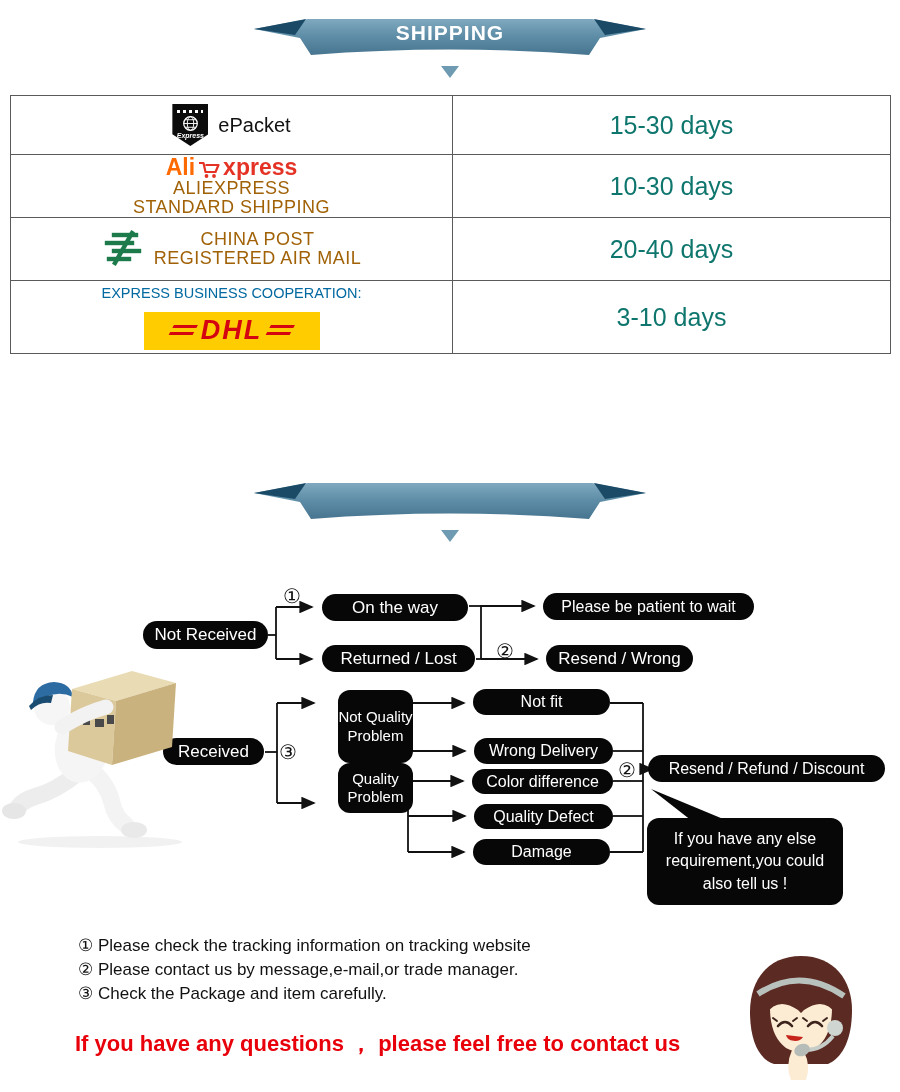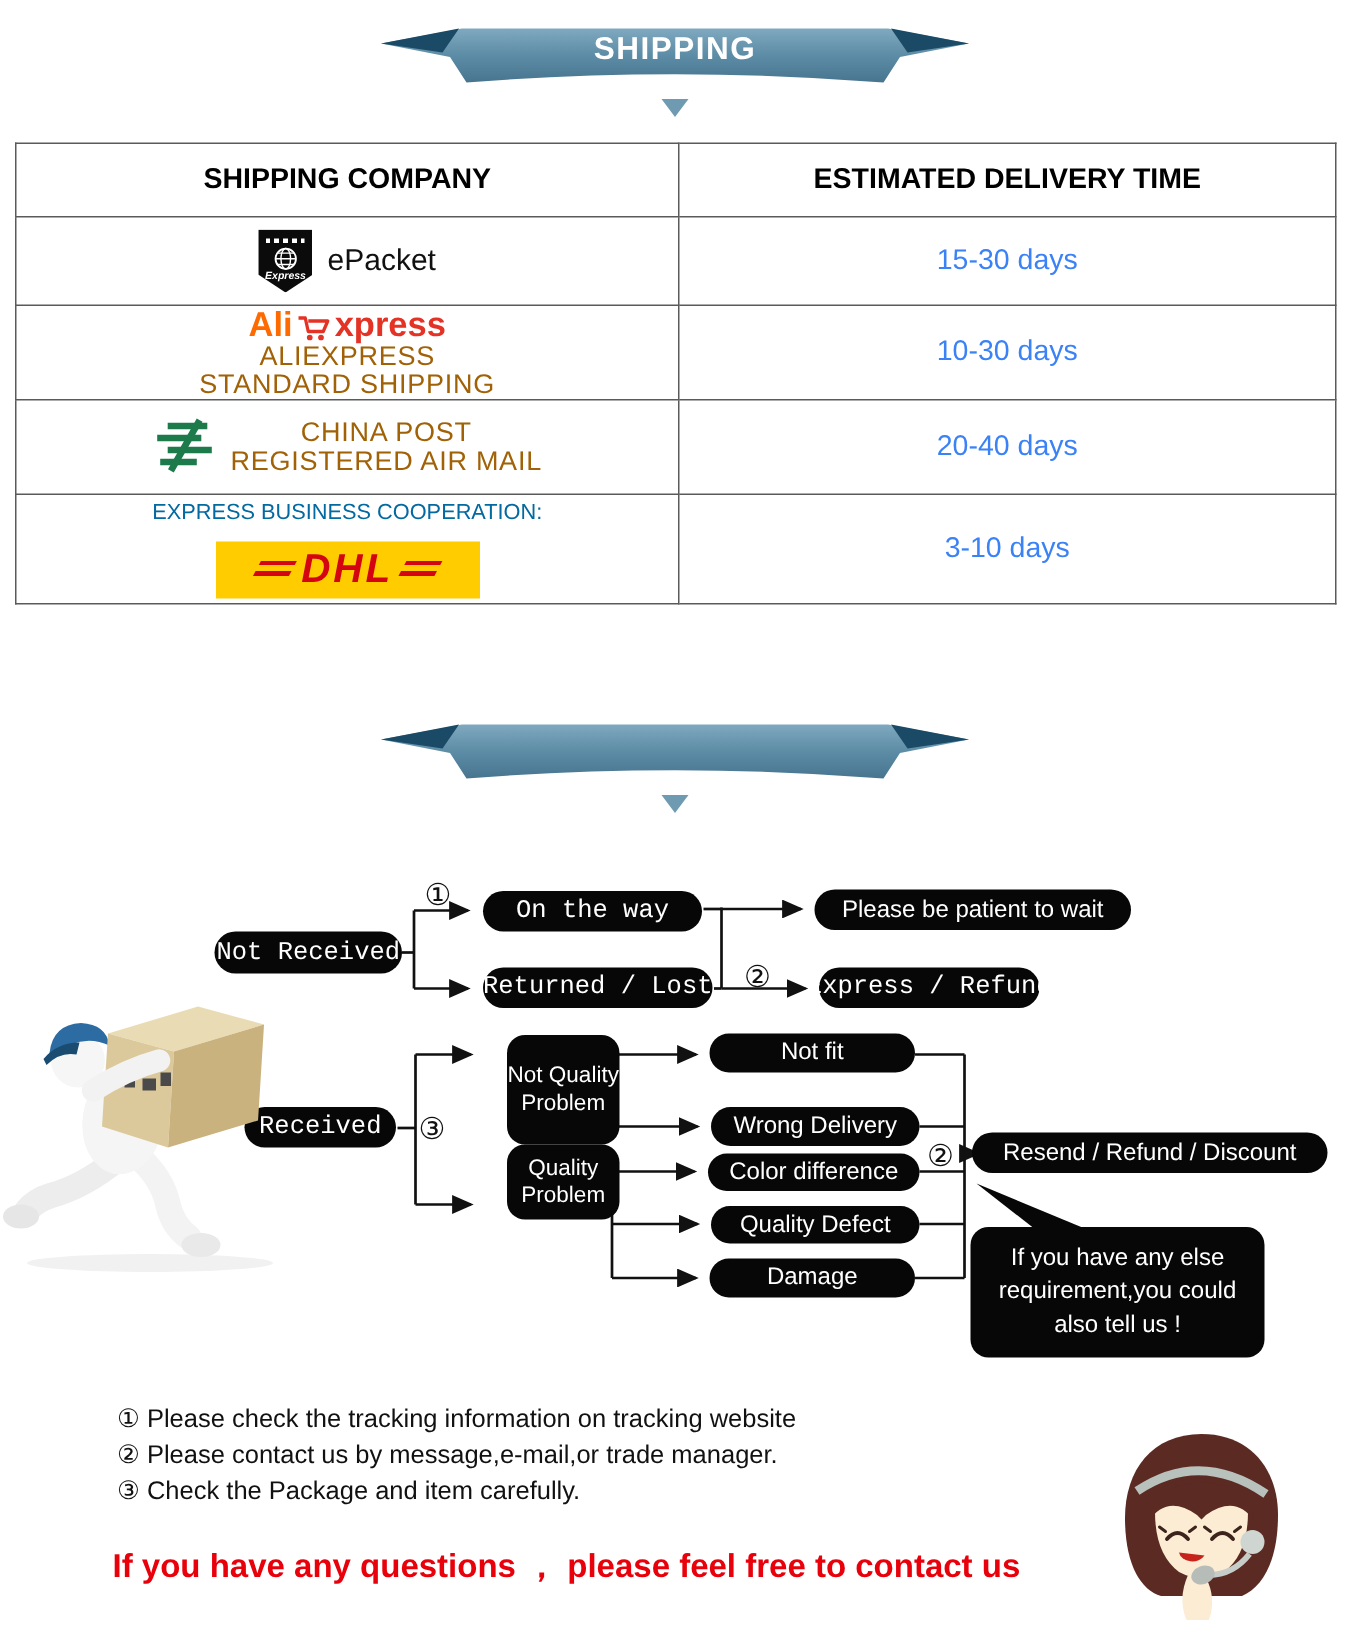--- a/index.html
+++ b/index.html
@@ -13,21 +13,21 @@
         align-items:center;justify-content:center;color:#fff;font-weight:bold;
         font-size:21px;letter-spacing:1px;}
   .tri{position:absolute;width:0;height:0;border-left:9px solid transparent;
        border-right:9px solid transparent;border-top:12px solid #6e9bb1;}
 
   
   table.ship{position:absolute;left:10px;top:95px;width:880px;border-collapse:collapse;
        table-layout:fixed;}
   table.ship th,table.ship td{border:1px solid #5a5a5a;text-align:center;vertical-align:middle;padding:0;}
   table.ship th{font-size:19px;font-weight:bold;color:#000;}
-  .time-cell{font-size:19px;color:#3b82f6;}
+  .time-cell{font-size:25px;color:#0f766e;}
   .cell-flex{display:flex;align-items:center;justify-content:center;gap:10px;}
   .epacket-name{font-size:20px;color:#111;}
   .shield{width:36px;height:42px;background:#0b0b0b;position:relative;
           clip-path:polygon(0 0,100% 0,100% 72%,50% 100%,0 72%);
           display:flex;flex-direction:column;align-items:center;justify-content:center;}
   .shield .dots{width:26px;height:3px;margin-bottom:2px;
           background:repeating-linear-gradient(90deg,#fff 0 3px,transparent 3px 6px);}
   .shield .exp{color:#fff;font-size:7px;font-weight:bold;font-style:italic;line-height:8px;}
   .ali-logo{display:flex;align-items:flex-end;justify-content:center;gap:2px;font-weight:bold;font-size:23px;line-height:24px;}
   .ali-orange{color:#ff6a00;}
@@ -36,21 +36,21 @@
   .dhl-box{width:176px;height:38px;background:#ffcc00;margin:11px auto 0;display:flex;
            align-items:center;justify-content:center;gap:6px;}
   .dhl-text{color:#d40511;font-weight:bold;font-style:italic;font-size:27px;letter-spacing:2px;line-height:27px;}
   .dhl-stripes{width:24px;height:11px;transform:skewX(-28deg);
            background:repeating-linear-gradient(#d40511 0 3px,transparent 3px 7px);}
   .coop-label{font-size:14.5px;color:#0369a1;margin-bottom:2px;}
 
   
   .pill{position:absolute;background:#070707;color:#fff;display:flex;align-items:center;
         justify-content:center;border-radius:14px;font-size:16px;white-space:nowrap;}
-  .pill.big{font-size:17px;font-family:Liberation Mono, monospace;}
+  .pill.big{font-size:17px;}
   .pill.multi{white-space:normal;text-align:center;line-height:1.22;font-size:15px;border-radius:12px;margin-left:15px;}
   .bubble{position:absolute;background:#070707;color:#fff;border-radius:12px;display:flex;
         flex-direction:column;align-items:center;justify-content:center;font-size:16px;line-height:1.4;}
   .cnum{position:absolute;font-size:20px;color:#111;}
   .overlay{position:absolute;left:0;top:0;width:900px;height:1092px;pointer-events:none;}
 
   
   .notes{position:absolute;left:78px;top:934px;font-size:17px;line-height:24px;color:#111;}
   .contact{position:absolute;left:75px;top:1029px;font-size:22px;font-weight:bold;color:#e8000b;}
 
@@ -83,24 +83,20 @@
     <div class="banner-text">SHIPPING</div>
   </div>
   <div class="tri" style="left:441px;top:66px;"></div>
 
   <table class="ship">
     <colgroup>
         <col style="width:442px">
         <col style="width:438px">
       </colgroup>
     <tbody>
-        <tr style="height:49px">
-      <th>SHIPPING COMPANY</th>
-      <th>ESTIMATED DELIVERY TIME</th>
-    </tr>
     <tr style="height:59px">
       <td>
         <div class="cell-flex">
           <div class="shield">
             <div class="dots"></div>
             <svg width="17" height="17" viewBox="0 0 18 18">
               <circle cx="9" cy="9" r="7.2" stroke="#fff" stroke-width="1.3" fill="none"></circle>
               <ellipse cx="9" cy="9" rx="3.4" ry="7.2" stroke="#fff" stroke-width="1" fill="none"></ellipse>
               <line x1="1.8" y1="9" x2="16.2" y2="9" stroke="#fff" stroke-width="1"></line>
               <line x1="3" y1="5" x2="15" y2="5" stroke="#fff" stroke-width="1"></line>
@@ -211,21 +207,21 @@
       <line x1="644" y1="769" x2="652" y2="769" marker-end="url(#ah)"></line>
     </g>
 
     <polygon points="651,789 692,821 728,821" fill="#070707"></polygon>
   </svg>
 
   <div class="pill big" style="left:143px;top:621px;width:125px;height:28px;">Not Received</div>
   <div class="pill big" style="left:322px;top:594px;width:146px;height:27px;">On the way</div>
   <div class="pill big" style="left:322px;top:645px;width:153px;height:27px;">Returned / Lost</div>
   <div class="pill" style="left:543px;top:593px;width:211px;height:27px;">Please be patient to wait</div>
-  <div class="pill big" style="left:546px;top:645px;width:147px;height:27px;">Express / Refund</div>
+  <div class="pill big" style="left:546px;top:645px;width:147px;height:27px;">Resend / Wrong</div>
   <div class="pill big" style="left:163px;top:738px;width:101px;height:27px;">Received</div>
   <div class="pill multi" style="left:323px;top:690px;width:75px;height:73px;">Not Quality Problem</div>
   <div class="pill multi" style="left:323px;top:763px;width:75px;height:50px;">Quality Problem</div>
   <div class="pill" style="left:473px;top:689px;width:137px;height:26px;">Not fit</div>
   <div class="pill" style="left:474px;top:738px;width:139px;height:26px;">Wrong Delivery</div>
   <div class="pill" style="left:472px;top:769px;width:141px;height:25px;">Color difference</div>
   <div class="pill" style="left:474px;top:804px;width:139px;height:25px;">Quality Defect</div>
   <div class="pill" style="left:473px;top:839px;width:137px;height:26px;">Damage</div>
   <div class="pill" style="left:648px;top:755px;width:237px;height:27px;">Resend / Refund / Discount</div>
 

